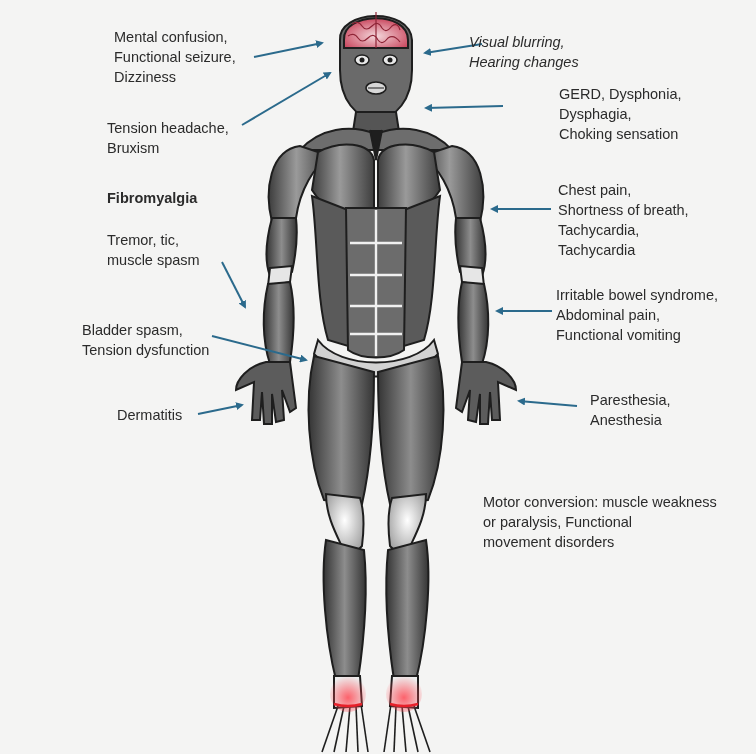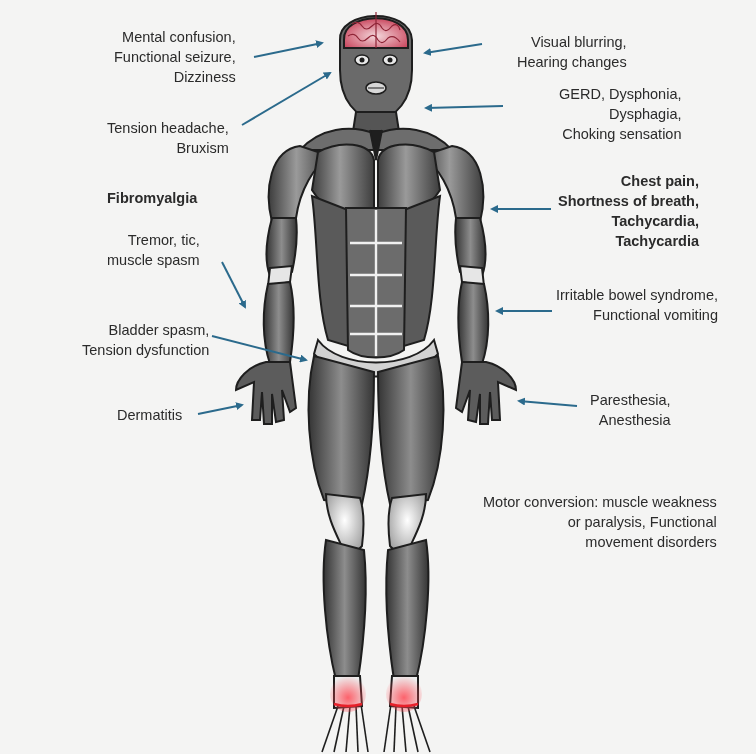--- a/index.html
+++ b/index.html
@@ -12,21 +12,21 @@
   }
   #stage { position: absolute; left: 0; top: 0; width: 756px; height: 754px; }
   #figure { position: absolute; left: 0; top: 0; }
   .label {
     position: absolute;
     font-size: 14.5px;
     line-height: 20px;
     color: #2b2b2b;
     white-space: nowrap;
   }
-  .label div { display: block; text-align: right; }
+  .label div { display: block; }
 </style>
 </head>
 <body>
 
 <div id="stage">
 
   <svg id="figure" width="756" height="754" viewBox="0 0 756 754" xmlns="http://www.w3.org/2000/svg">
     <defs>
       <linearGradient id="gMuscle" x1="0" x2="1" y1="0" y2="0">
         <stop offset="0" stop-color="#3d3d3d"></stop>
@@ -162,48 +162,49 @@
         <line x1="577" y1="406" x2="519" y2="401" stroke="#2b6a8c" marker-end="url(#arrowhead)"></line>
       </g>
   </svg>
 
   <div id="labels">
       <div class="label" style="left: 114px; top: 27px;">
         <div>Mental confusion,</div>
         <div>Functional seizure,</div>
         <div>Dizziness</div>
       </div>
-      <div class="label" style="left: 517px; top: 32px;">
+      <div class="label" style="left: 469px; top: 32px; font-style: italic;">
         <div>Visual blurring,</div>
         <div>Hearing changes</div>
       </div>
       <div class="label" style="left: 515px; top: 84px; margin-left: 44px;">
         <div>GERD, Dysphonia,</div>
         <div>Dysphagia,</div>
         <div>Choking sensation</div>
       </div>
       <div class="label" style="left: 107px; top: 118px;">
         <div>Tension headache,</div>
         <div>Bruxism</div>
       </div>
       <div class="label" style="left: 107px; top: 188px; font-weight: bold;">
         <div>Fibromyalgia</div>
       </div>
       <div class="label" style="left: 107px; top: 230px;">
         <div>Tremor, tic,</div>
         <div>muscle spasm</div>
       </div>
-      <div class="label" style="left: 558px; top: 171px; font-weight: bold;">
+      <div class="label" style="left: 558px; top: 180px;">
         <div>Chest pain,</div>
         <div>Shortness of breath,</div>
         <div>Tachycardia,</div>
         <div>Tachycardia</div>
       </div>
       <div class="label" style="left: 556px; top: 285px;">
         <div>Irritable bowel syndrome,</div>
+        <div>Abdominal pain,</div>
         <div>Functional vomiting</div>
       </div>
       <div class="label" style="left: 82px; top: 320px;">
         <div>Bladder spasm,</div>
         <div>Tension dysfunction</div>
       </div>
       <div class="label" style="left: 117px; top: 397px; margin-top: 8px;">
         <div>Dermatitis</div>
       </div>
       <div class="label" style="left: 590px; top: 390px;">

